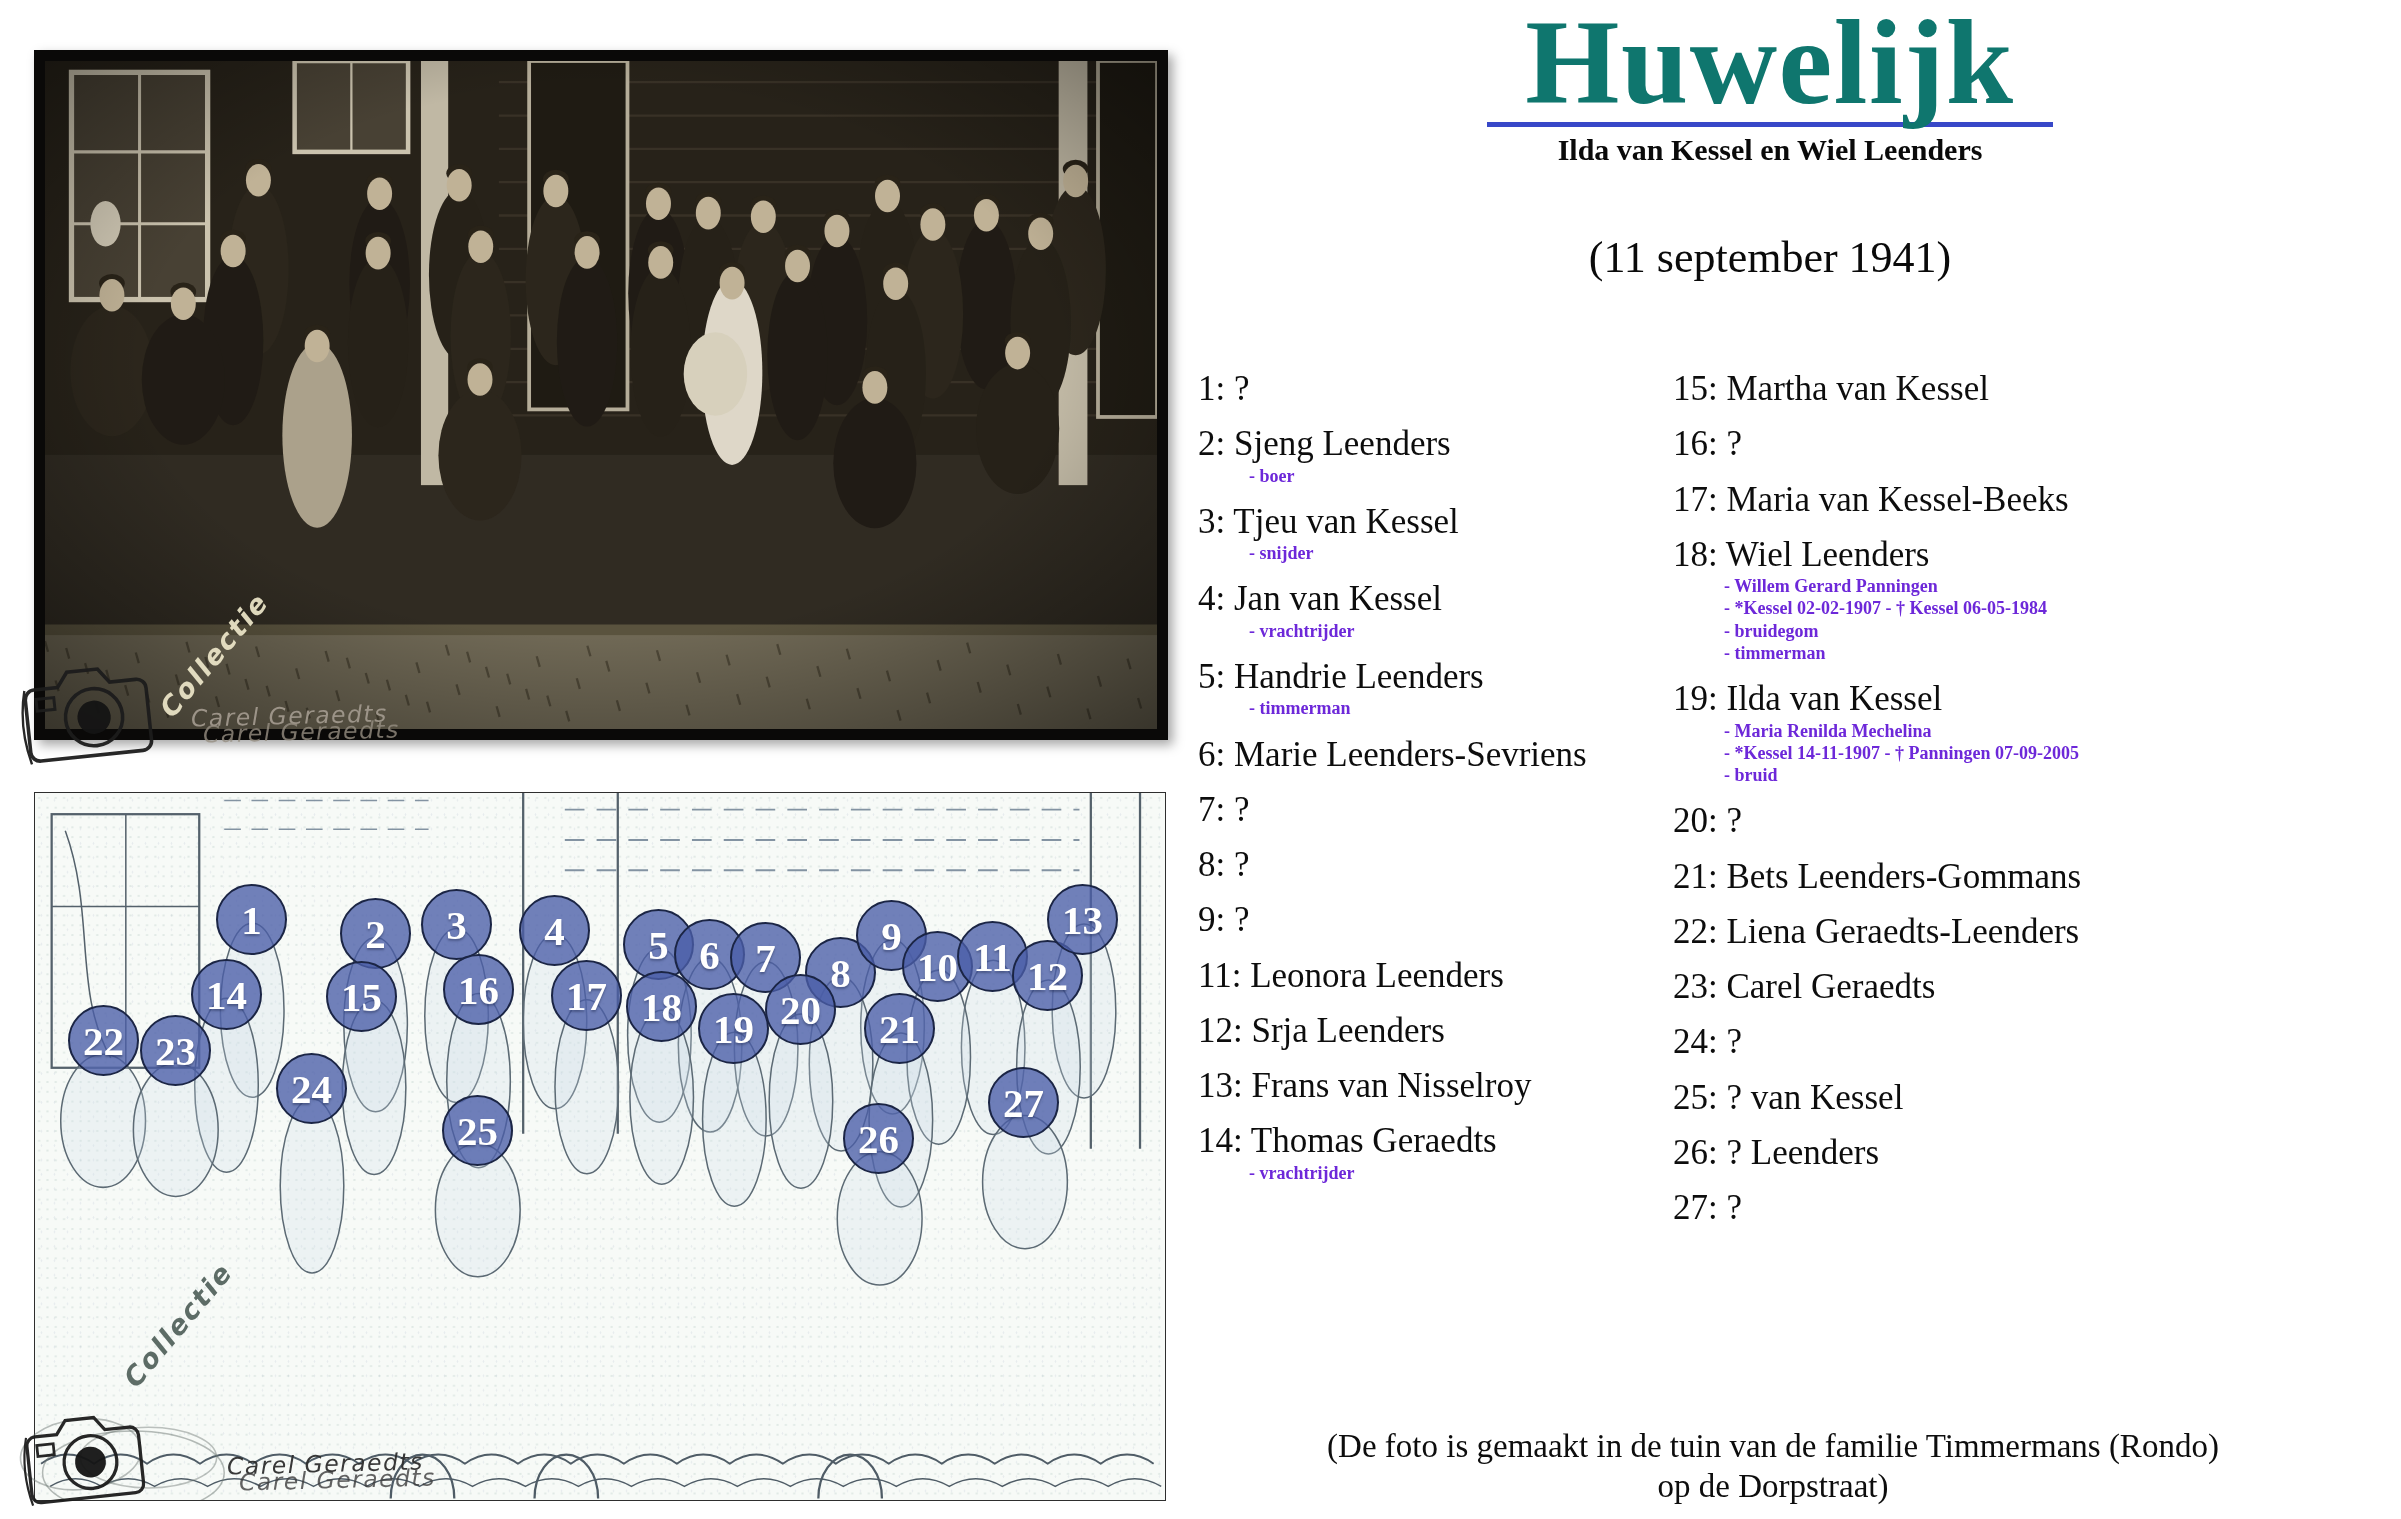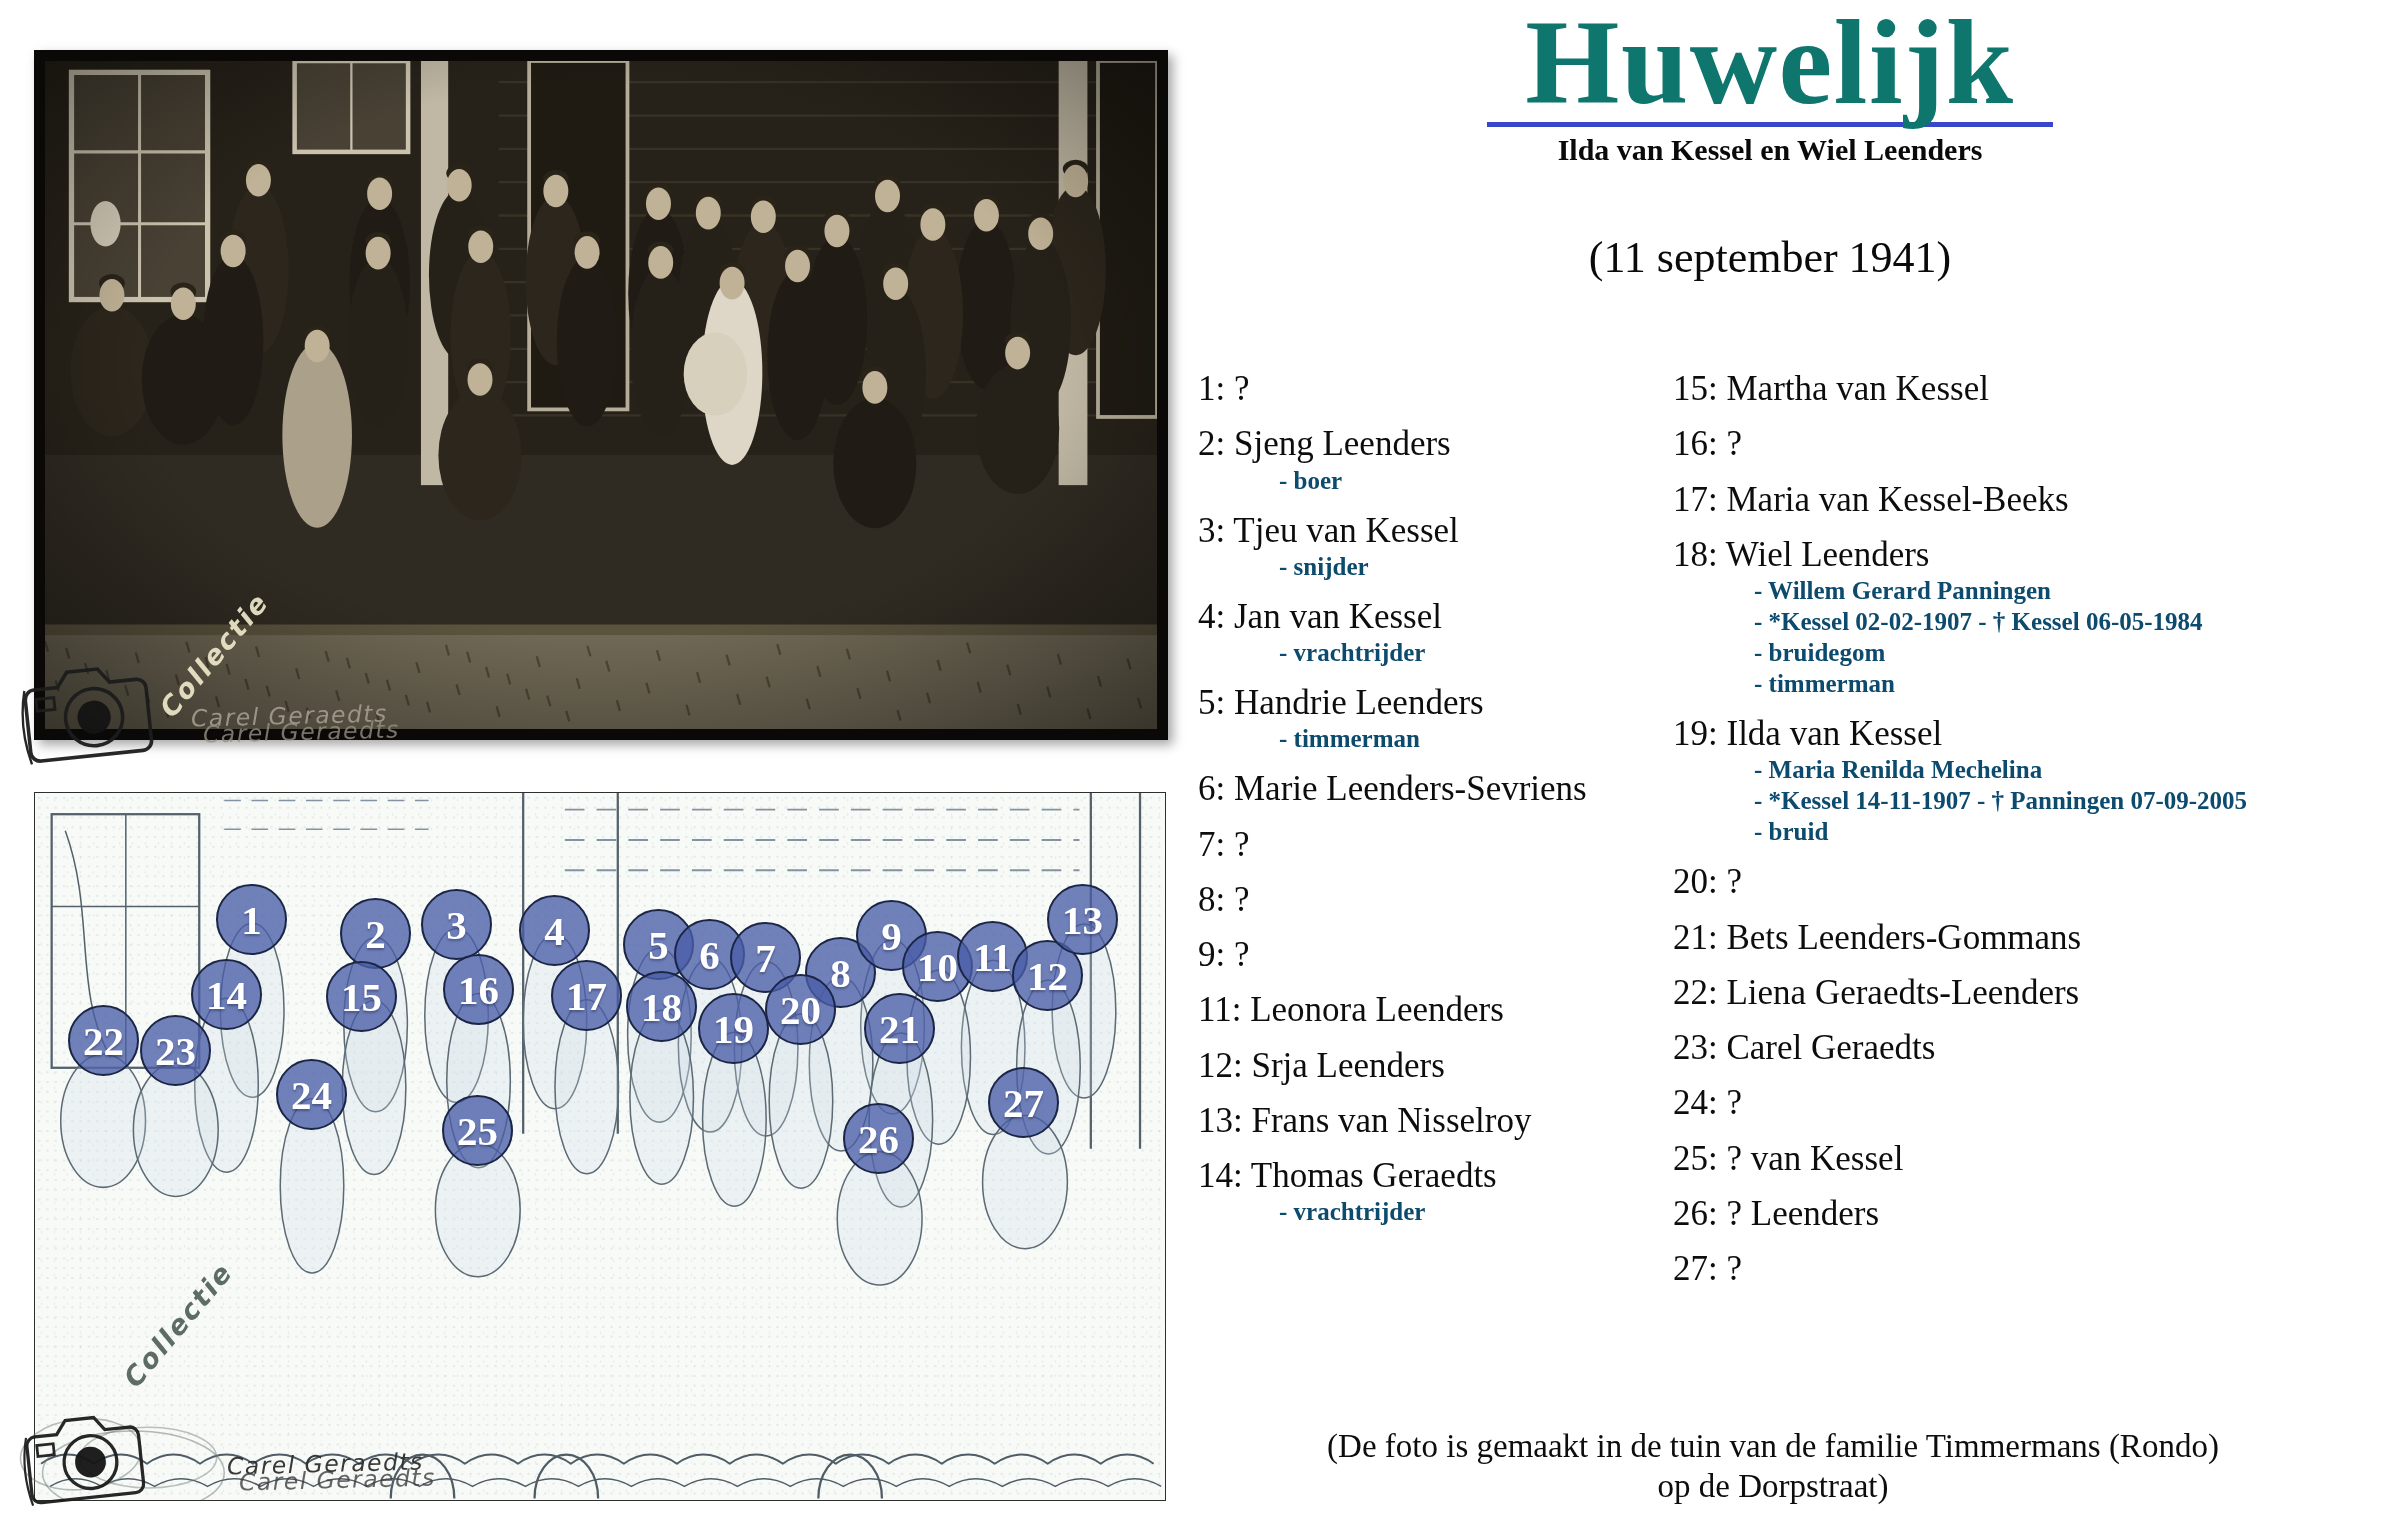--- a/index.html
+++ b/index.html
@@ -46,21 +46,21 @@
   .page-title{margin:0;font-size:121px;font-weight:bold;letter-spacing:1.5px;line-height:0.95;color:#0f766e;}
   .title-underline{height:4.5px;width:566px;background:#3848c8;margin:3px auto 6px;}
   .subtitle{font-size:30px;font-weight:bold;color:#0a0a0a;}
   .date-line{margin-top:65px;font-size:44px;color:#0a0a0a;}
 
   .person-list{position:absolute;top:369px;}
   .person-list.left{left:1198px;width:469px;}
   .person-list.right{left:1673px;width:726px;}
   .person{margin-bottom:15px;}
   .person-name{font-size:35px;line-height:1.15;color:#0d0d0d;}
-  .person-detail{font-size:25px;font-weight:bold;color:#0c4a6e;margin-left:81px;line-height:1.24;}
+  .person-detail{font-size:18px;font-weight:bold;color:#6d28d9;margin-left:51px;line-height:1.24;}
 
   .footnote{position:absolute;left:1168px;top:1426px;width:1210px;text-align:center;
             font-size:33px;line-height:1.22;color:#0d0d0d;}
 </style>
 </head>
 <body>
 
 <div class="page">
 
   <section class="photo">
@@ -331,21 +331,21 @@
         <div class="marker" style="left: 156px; top: 166px;">14</div>
         <div class="marker" style="left: 291px; top: 168px;">15</div>
         <div class="marker" style="left: 408px; top: 161px;">16</div>
         <div class="marker" style="left: 516px; top: 167px;">17</div>
         <div class="marker" style="left: 591px; top: 178px;">18</div>
         <div class="marker" style="left: 663px; top: 200px;">19</div>
         <div class="marker" style="left: 730px; top: 181px;">20</div>
         <div class="marker" style="left: 829px; top: 200px;">21</div>
         <div class="marker" style="left: 33px; top: 212px;">22</div>
         <div class="marker" style="left: 105px; top: 222px;">23</div>
-        <div class="marker" style="left: 241px; top: 266px;">24</div>
+        <div class="marker" style="left: 241px; top: 260px;">24</div>
         <div class="marker" style="left: 407px; top: 302px;">25</div>
         <div class="marker" style="left: 808px; top: 310px;">26</div>
         <div class="marker" style="left: 953px; top: 274px;">27</div>
       </div>
     <span class="wm-collectie on-sketch" style="left:106px;top:569px;position:absolute;">Collectie</span>
   </section>
   <span class="wm-author s1">Carel Geraedts</span>
   <span class="wm-author s2">Carel Geraedts</span>
   <svg class="camera c-sketch" viewBox="0 0 120 100">
     <ellipse cx="58" cy="50" rx="55" ry="32" fill="none" stroke="rgba(110,120,115,0.5)" stroke-width="1.5"></ellipse>

